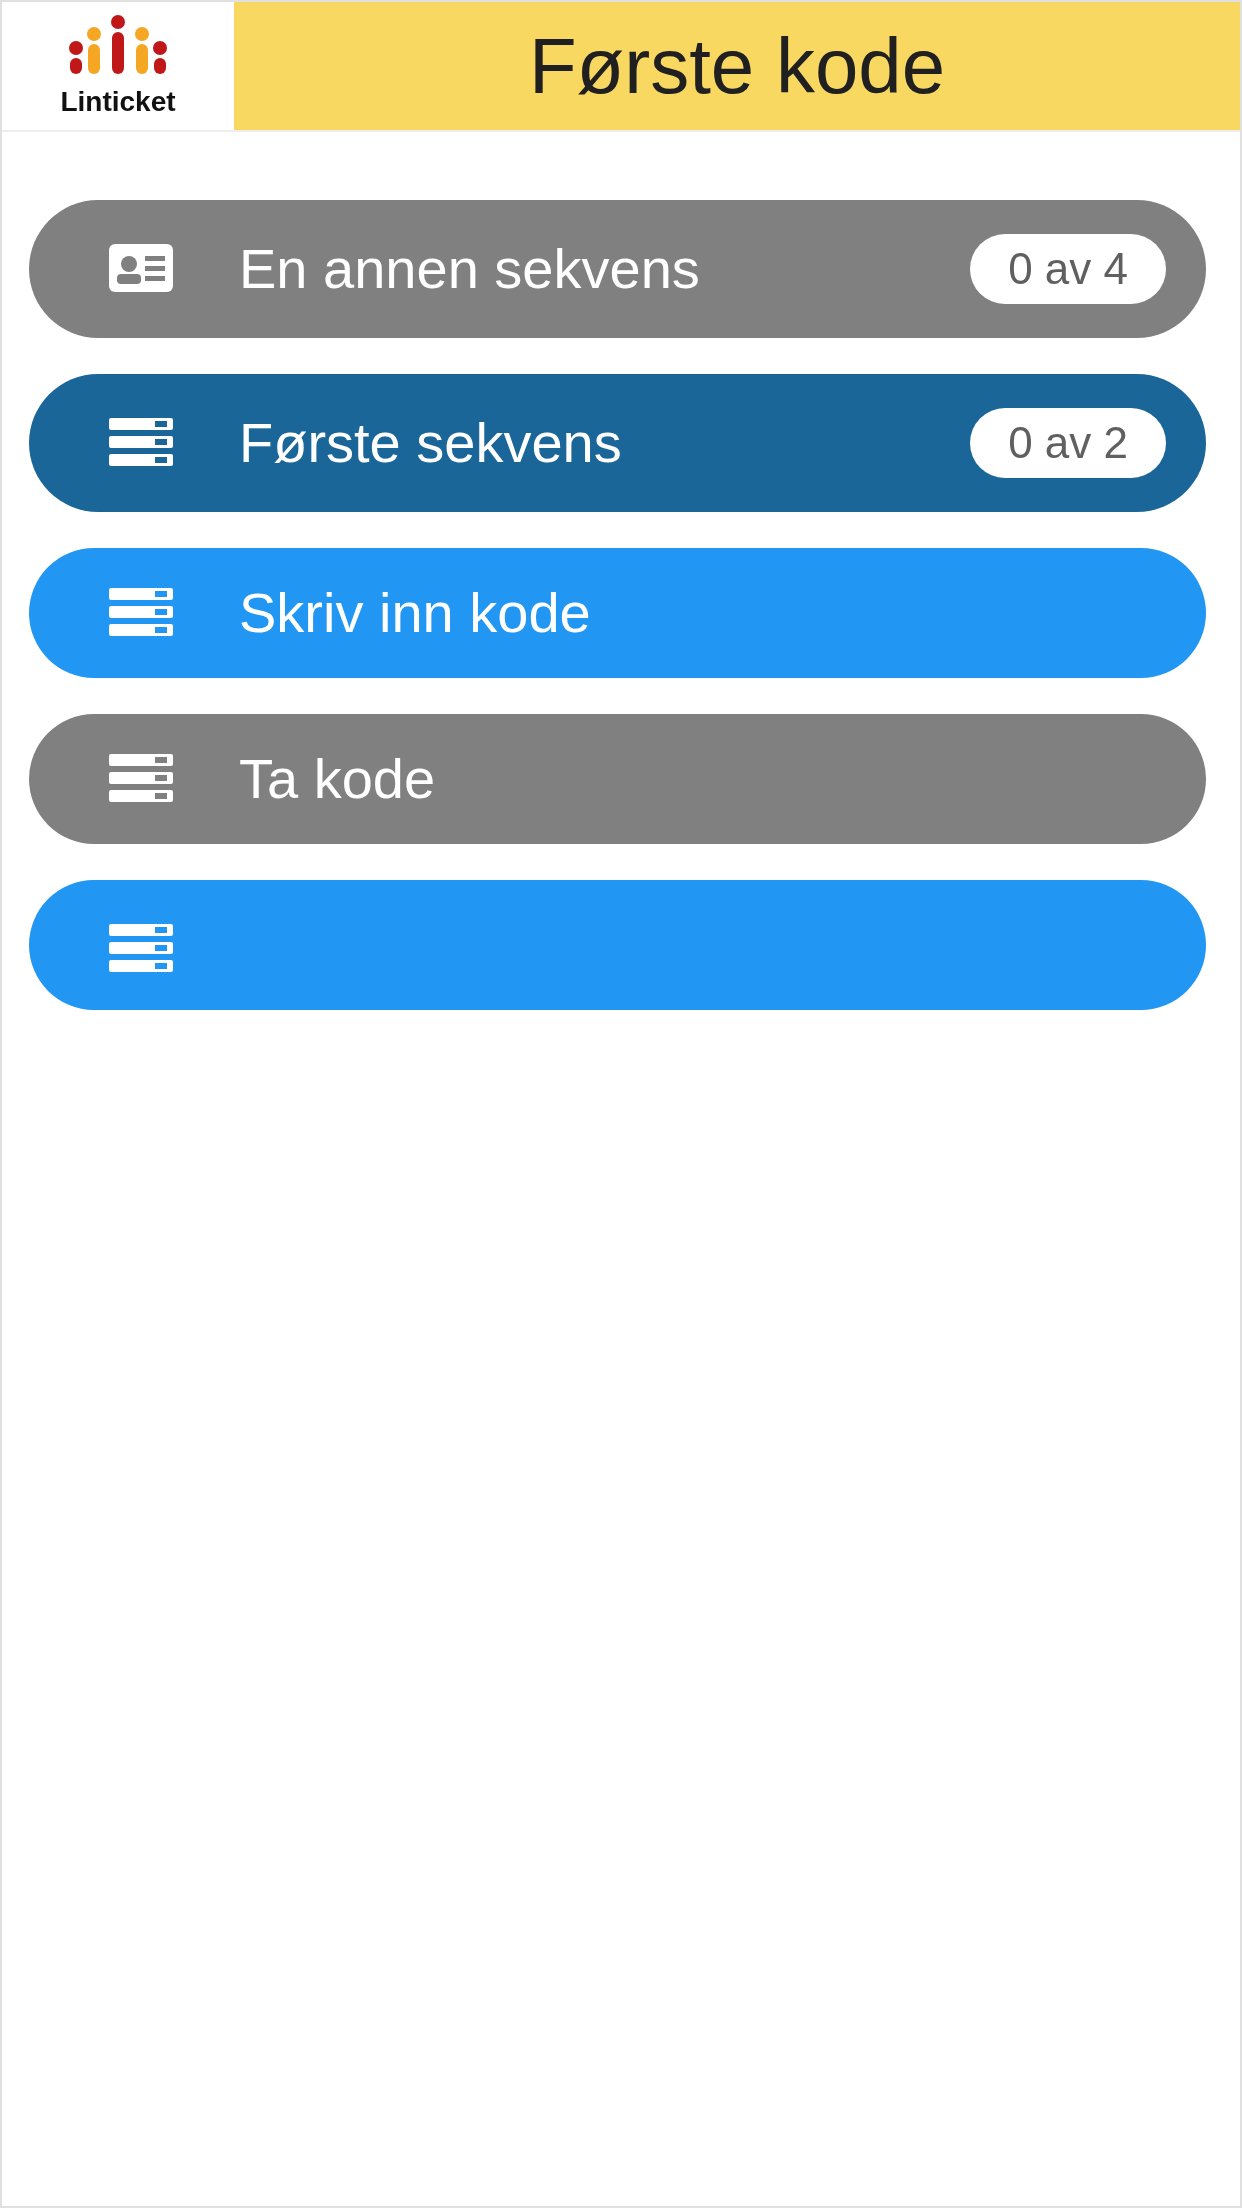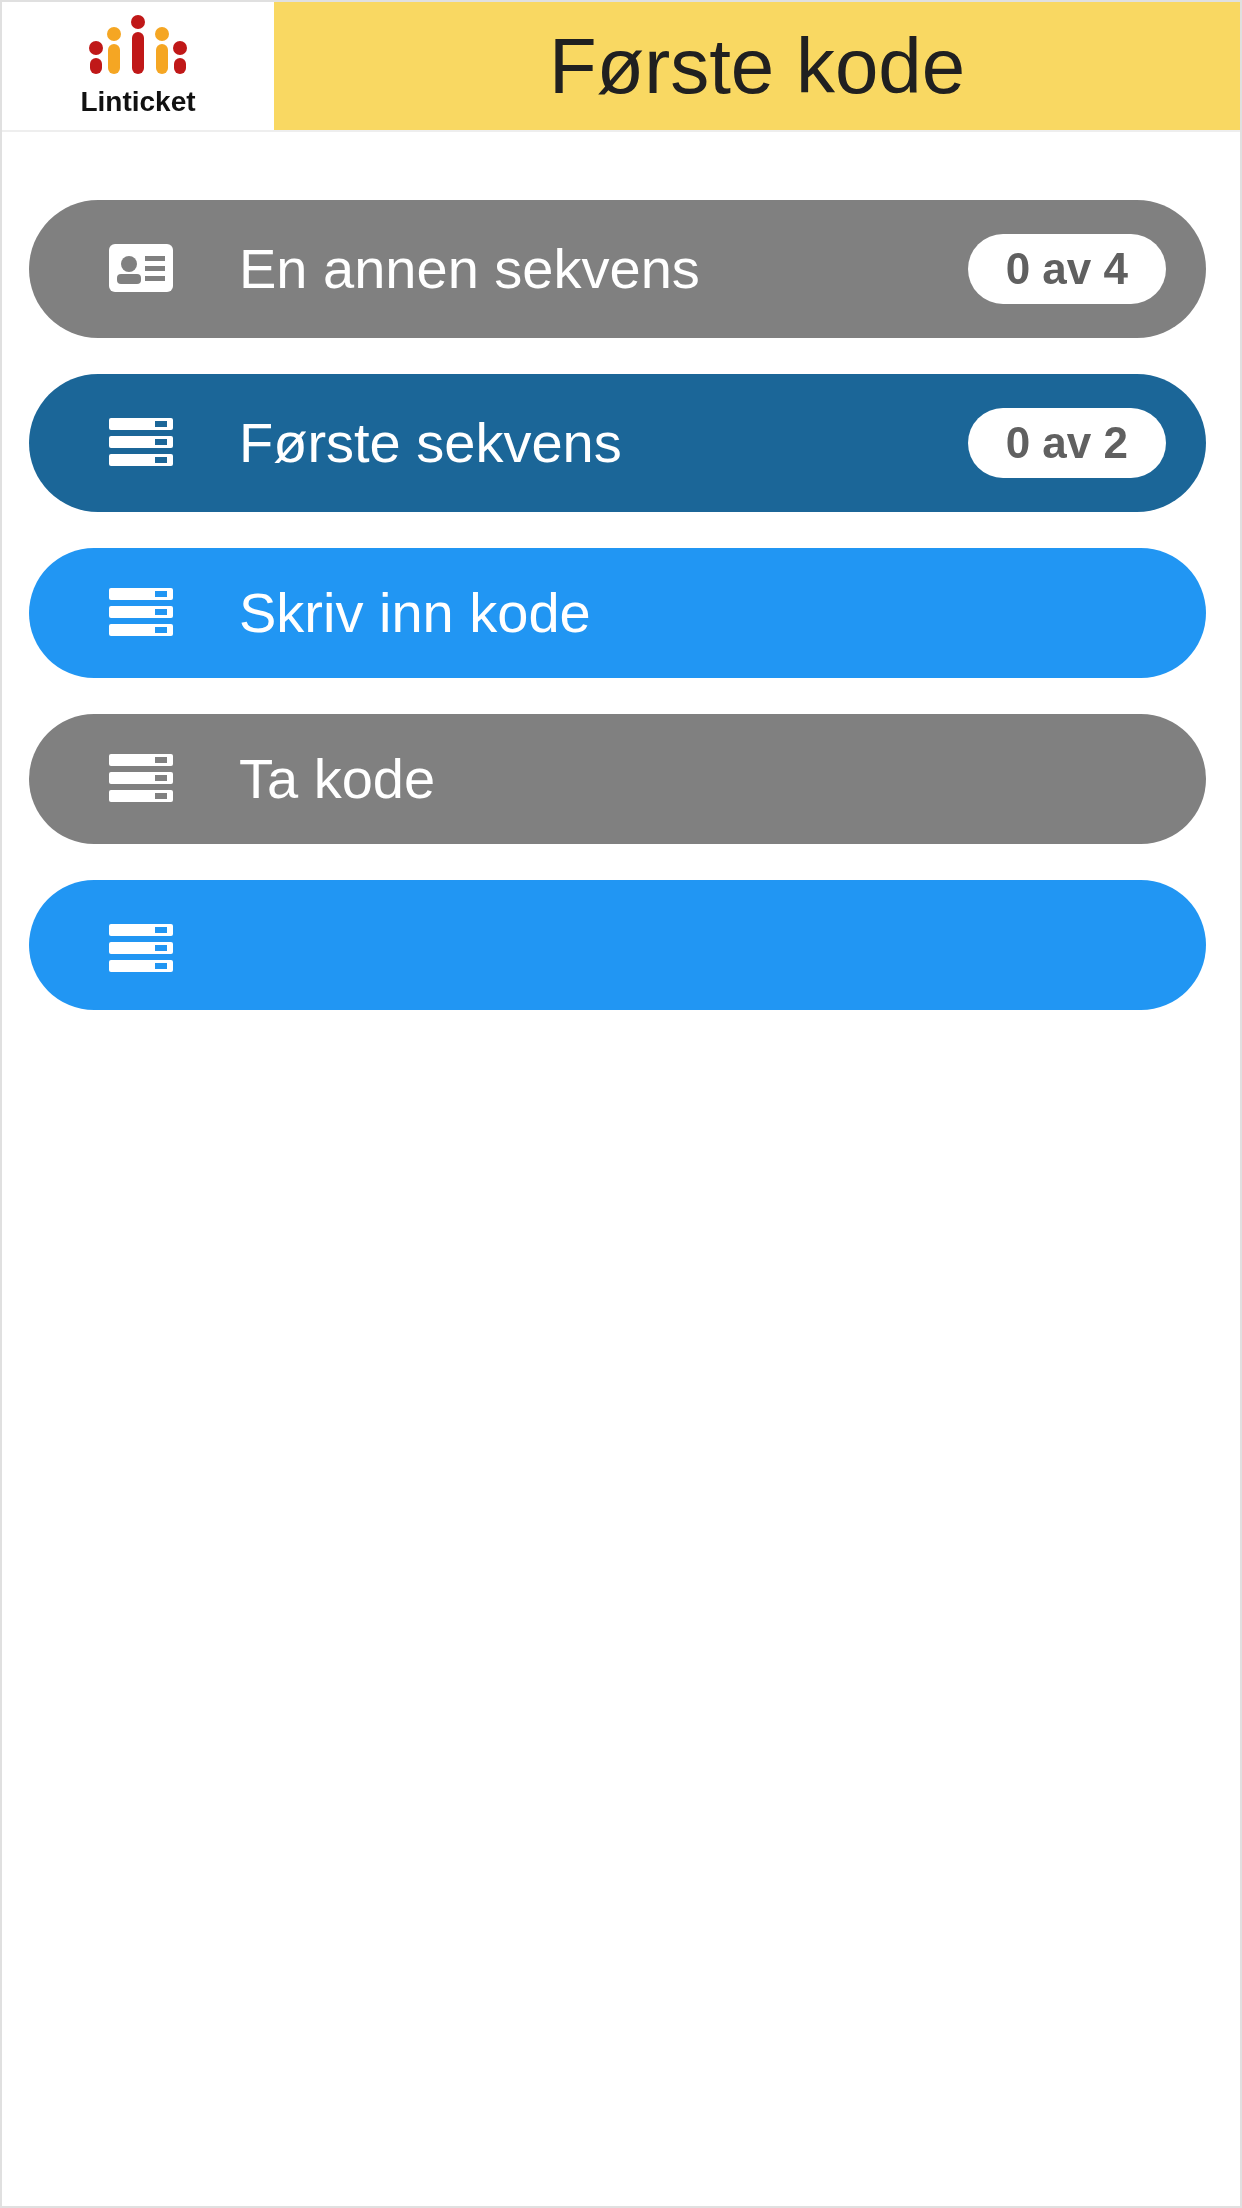--- a/index.html
+++ b/index.html
@@ -14,21 +14,21 @@
       background: #ffffff;
       border: 2px solid #e0e0e0;
       overflow: hidden;
     }
     .header {
       display: flex;
       height: 130px;
       border-bottom: 2px solid #eeeeee;
     }
     .logo-section {
-      width: 272px;
+      width: 232px;
       display: flex;
       flex-direction: column;
       align-items: center;
       justify-content: center;
       background: #ffffff;
     }
     .logo-dots {
       position: relative;
       width: 120px;
       height: 70px;
@@ -102,21 +102,20 @@
       word-break: break-word;
     }
     .badge {
       background: #ffffff;
       color: #606060;
       font-size: 44px;
       border-radius: 50px;
       padding: 10px 38px;
       align-self: flex-start;
       white-space: nowrap;
-      font-weight: bold;
     }
   </style>
 </head>
 <body>
 
 <div class="header">
   <div class="logo-section">
     <div class="logo-dots">
       <svg viewBox="0 0 120 70" width="120" height="70">
 

